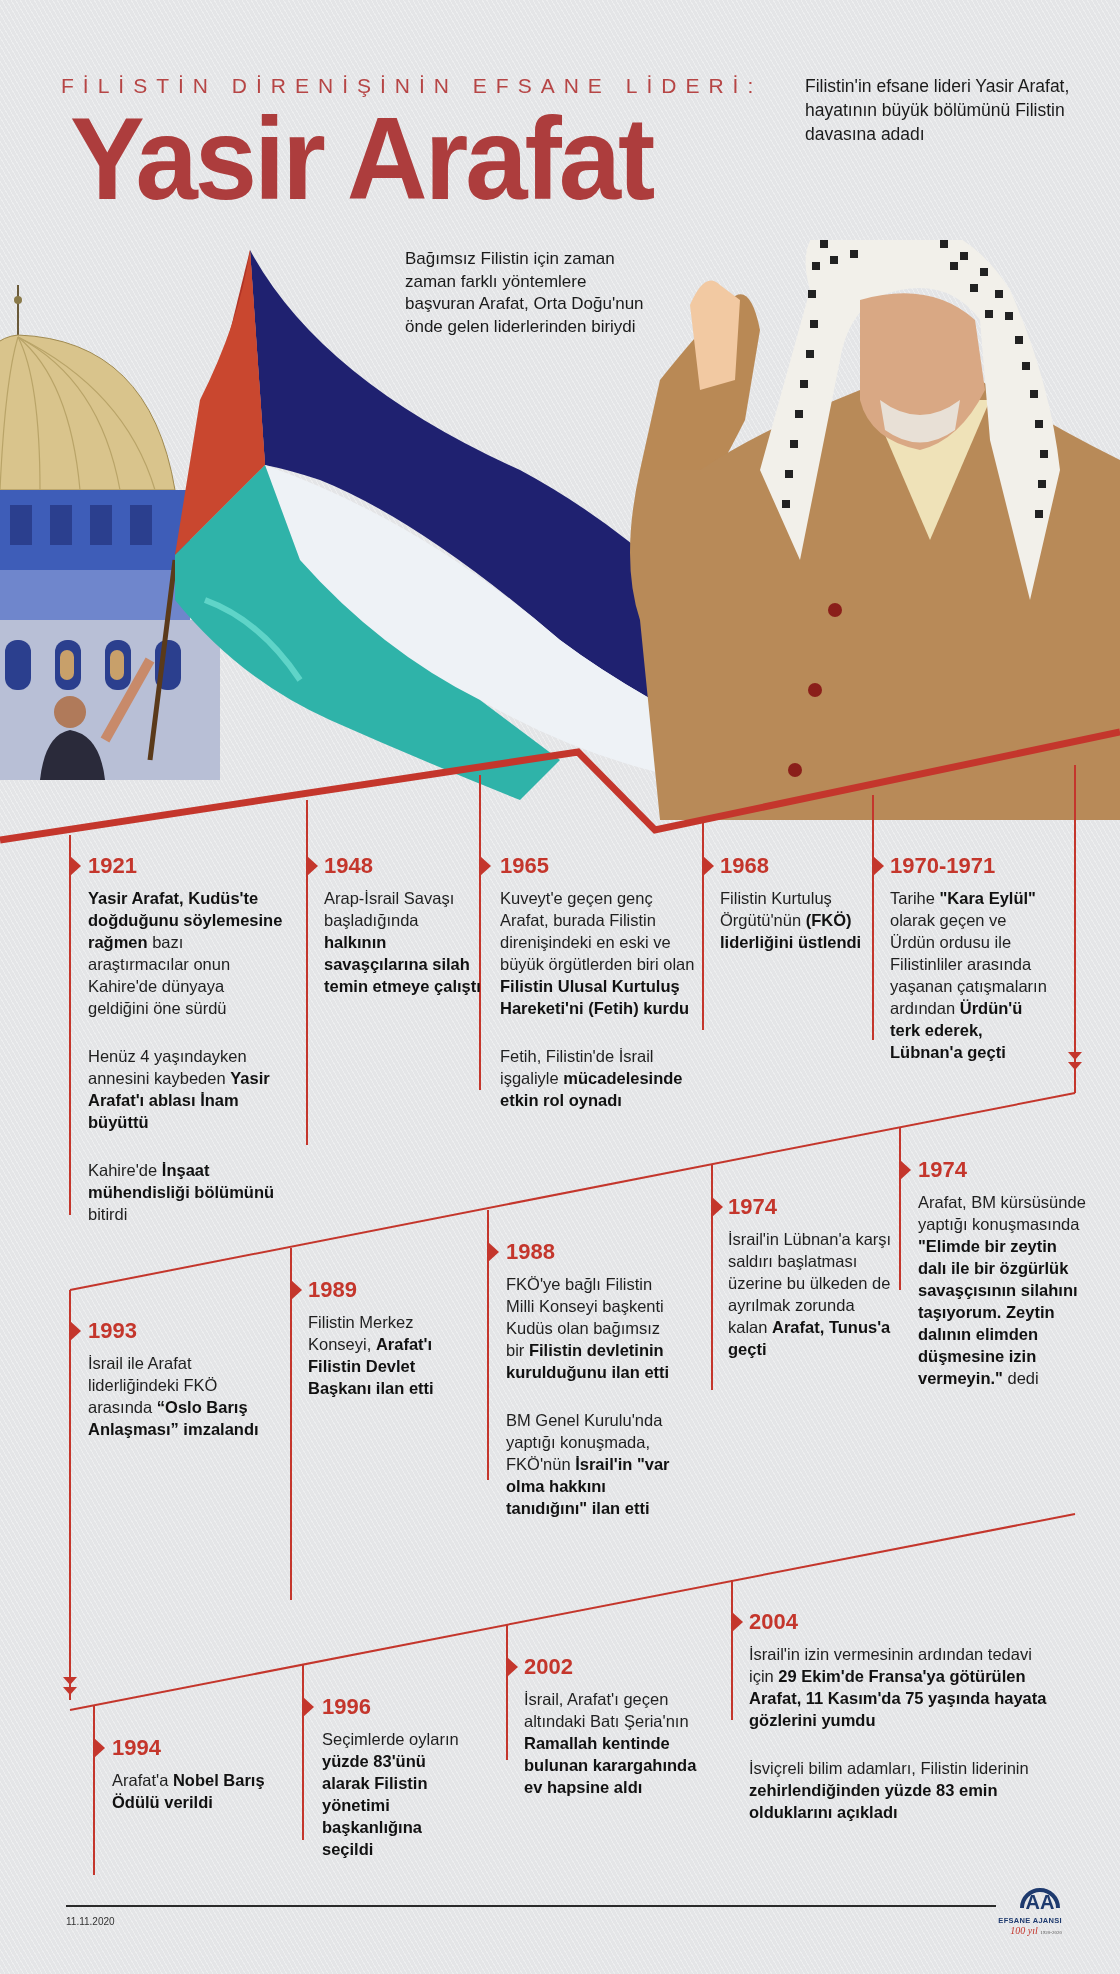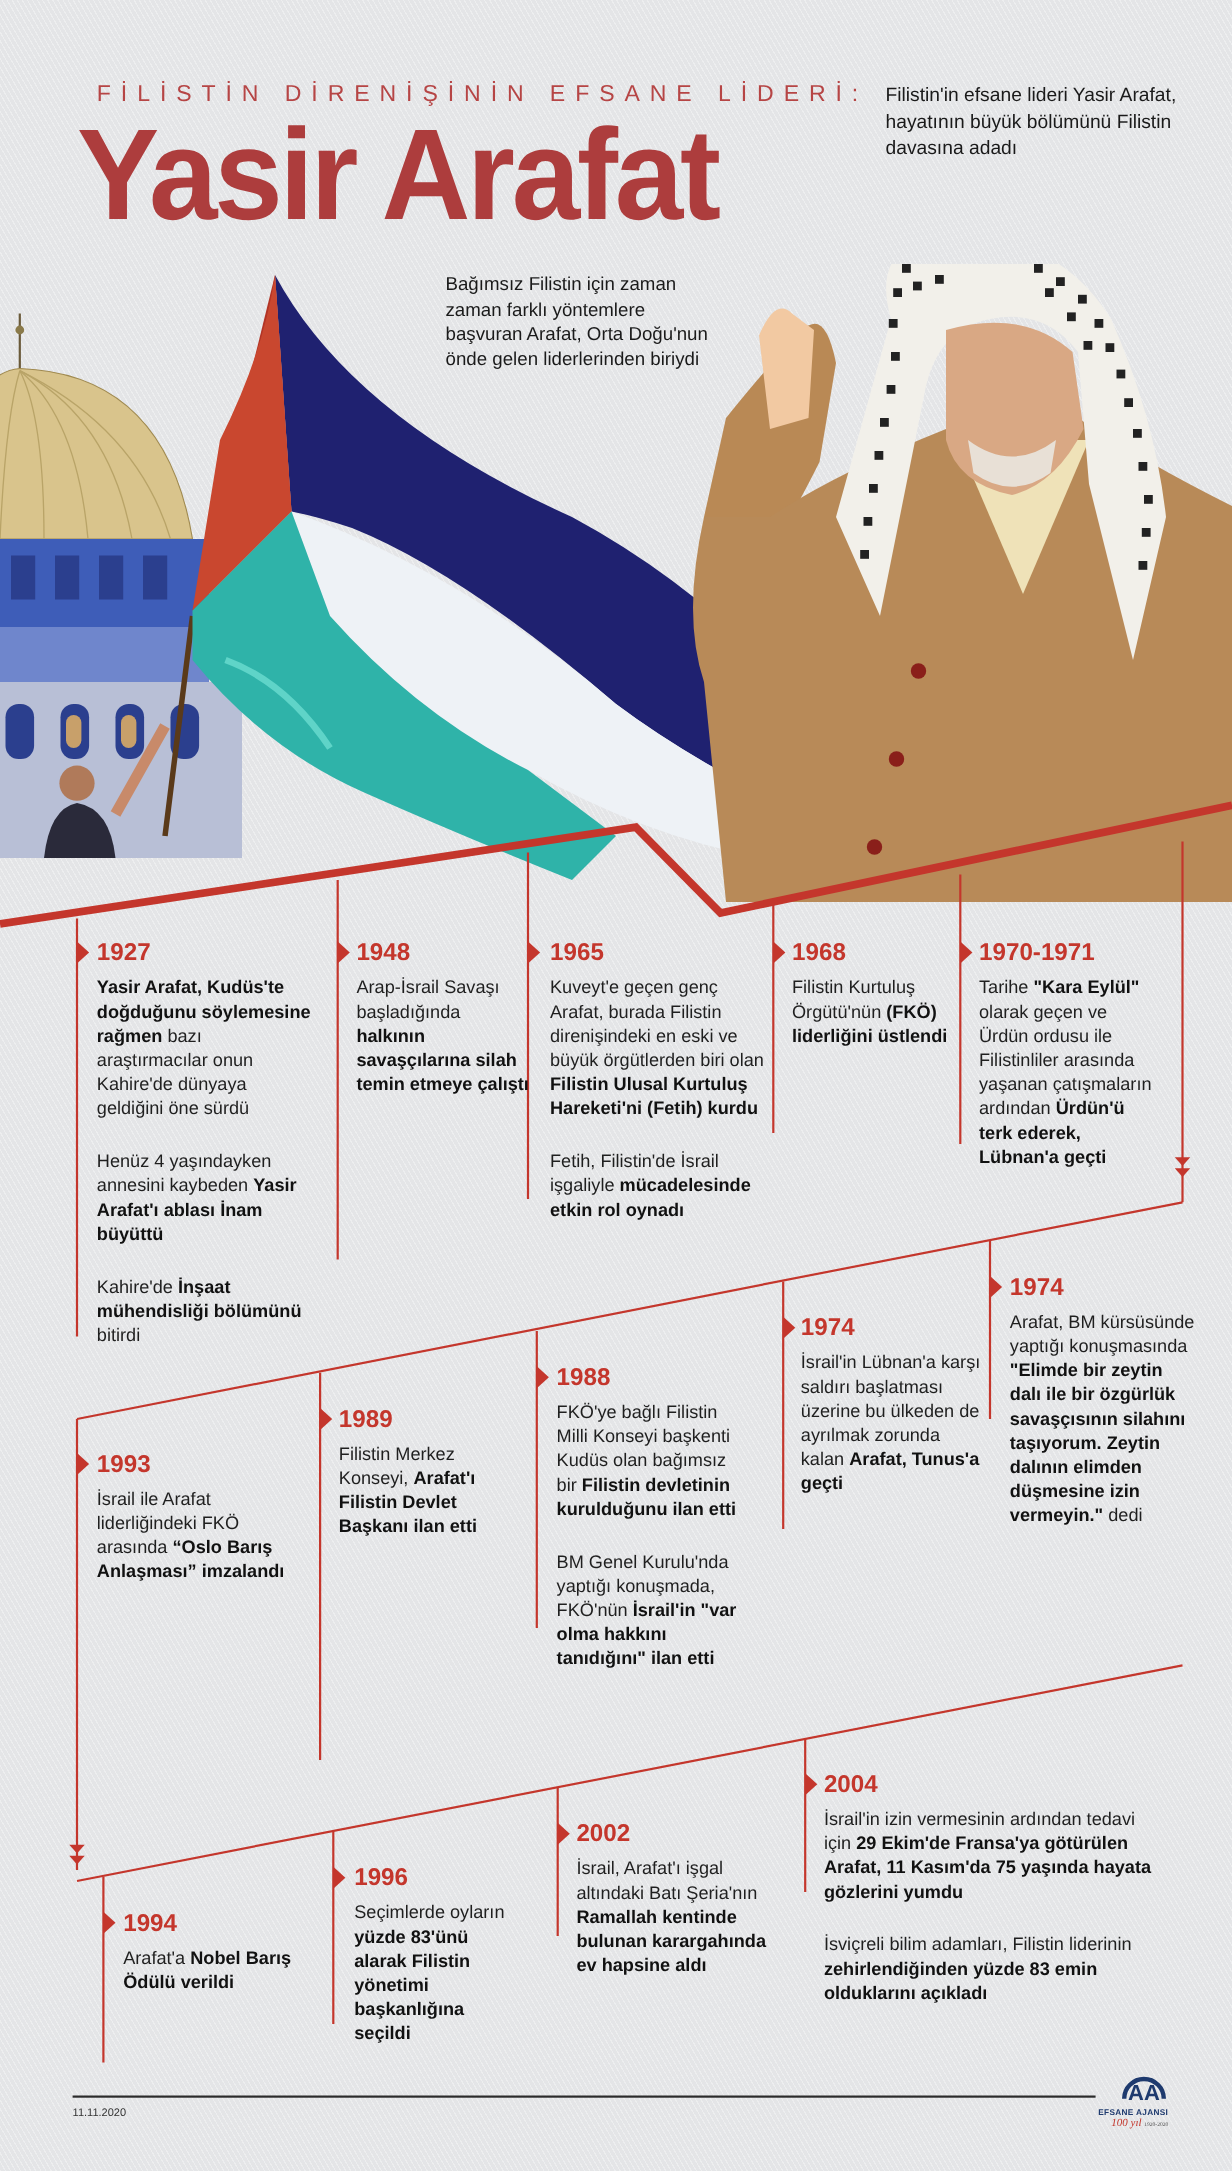--- a/index.html
+++ b/index.html
@@ -5,21 +5,21 @@
   html, body { margin: 0; padding: 0; }
   body {
     width: 1120px; height: 1974px; position: relative; overflow: hidden;
     background-color: #e4e5e7;
     background-image: repeating-linear-gradient(60deg, rgba(255,255,255,0.35) 0px, rgba(255,255,255,0.35) 1px, transparent 1px, transparent 4px);
     font-family: "DejaVu Sans", "Liberation Sans", sans-serif;
     color: #1a1a1a;
   }
   .abs { position: absolute; }
   .kicker {
-    left: 88px; top: 74px; font-size: 21px; letter-spacing: 9px; color: #b64545;
+    left: 61px; top: 74px; font-size: 21px; letter-spacing: 9px; color: #b64545;
     font-family: "Liberation Sans", sans-serif; font-weight: 400; white-space: nowrap;
   }
   .title {
     left: 70px; top: 100px; font-size: 112px; font-weight: 700; color: #ad3d3d;
     font-family: "Liberation Sans", sans-serif; letter-spacing: -3px; line-height: 1; white-space: nowrap;
     transform: scaleY(1.05); transform-origin: top left;
   }
   .intro {
     left: 805px; top: 74px; width: 280px; font-size: 17.5px; line-height: 24px; color: #1a1a1a;
     font-family: "Liberation Sans", sans-serif;
@@ -184,21 +184,21 @@
   <g fill="#c4362c">
     <polygon points="1068,1052 1082,1052 1075,1060"></polygon>
       <polygon points="1068,1062 1082,1062 1075,1070"></polygon>
     <polygon points="63,1677 77,1677 70,1685"></polygon>
       <polygon points="63,1687 77,1687 70,1695"></polygon>
   </g>
 </svg>
 
 <div class="marker" style="left:70px;top:856px"></div>
 <div class="event" style="left:88px;top:853px;width:200px">
-  <div class="year">1927</div>
+  <div class="year">1921</div>
   <div class="para"><b>Yasir Arafat, Kudüs'te doğduğunu söylemesine rağmen</b><span> bazı araştırmacılar onun Kahire'de dünyaya geldiğini öne sürdü</span></div>
   <div class="para"><span>Henüz 4 yaşındayken annesini kaybeden </span><b>Yasir Arafat'ı ablası İnam büyüttü</b></div>
   <div class="para"><span>Kahire'de </span><b>İnşaat mühendisliği bölümünü</b><span> bitirdi</span></div>
 </div>
 
 <div class="marker" style="left:307px;top:856px"></div>
 <div class="event" style="left:324px;top:853px;width:160px">
   <div class="year">1948</div>
   <div class="para"><span>Arap-İsrail Savaşı başladığında </span><b>halkının savaşçılarına silah temin etmeye çalıştı</b></div>
 </div>
@@ -261,21 +261,21 @@
 
 <div class="marker" style="left:303px;top:1697px"></div>
 <div class="event" style="left:322px;top:1694px;width:150px">
   <div class="year">1996</div>
   <div class="para"><span>Seçimlerde oyların </span><b>yüzde 83'ünü alarak Filistin yönetimi başkanlığına seçildi</b></div>
 </div>
 
 <div class="marker" style="left:507px;top:1657px"></div>
 <div class="event" style="left:524px;top:1654px;width:190px">
   <div class="year">2002</div>
-  <div class="para"><span>İsrail, Arafat'ı işgal altındaki Batı Şeria'nın </span><b>Ramallah kentinde bulunan karargahında ev hapsine aldı</b></div>
+  <div class="para"><span>İsrail, Arafat'ı geçen altındaki Batı Şeria'nın </span><b>Ramallah kentinde bulunan karargahında ev hapsine aldı</b></div>
 </div>
 
 <div class="marker" style="left:732px;top:1612px"></div>
 <div class="event" style="left:749px;top:1609px;width:300px">
   <div class="year">2004</div>
   <div class="para"><span>İsrail'in izin vermesinin ardından tedavi için </span><b>29 Ekim'de Fransa'ya götürülen Arafat, 11 Kasım'da 75 yaşında hayata gözlerini yumdu</b></div>
   <div class="para"><span>İsviçreli bilim adamları, Filistin liderinin </span><b>zehirlendiğinden yüzde 83 emin olduklarını açıkladı</b></div>
 </div>
 
 <div class="abs footer-line"></div>

